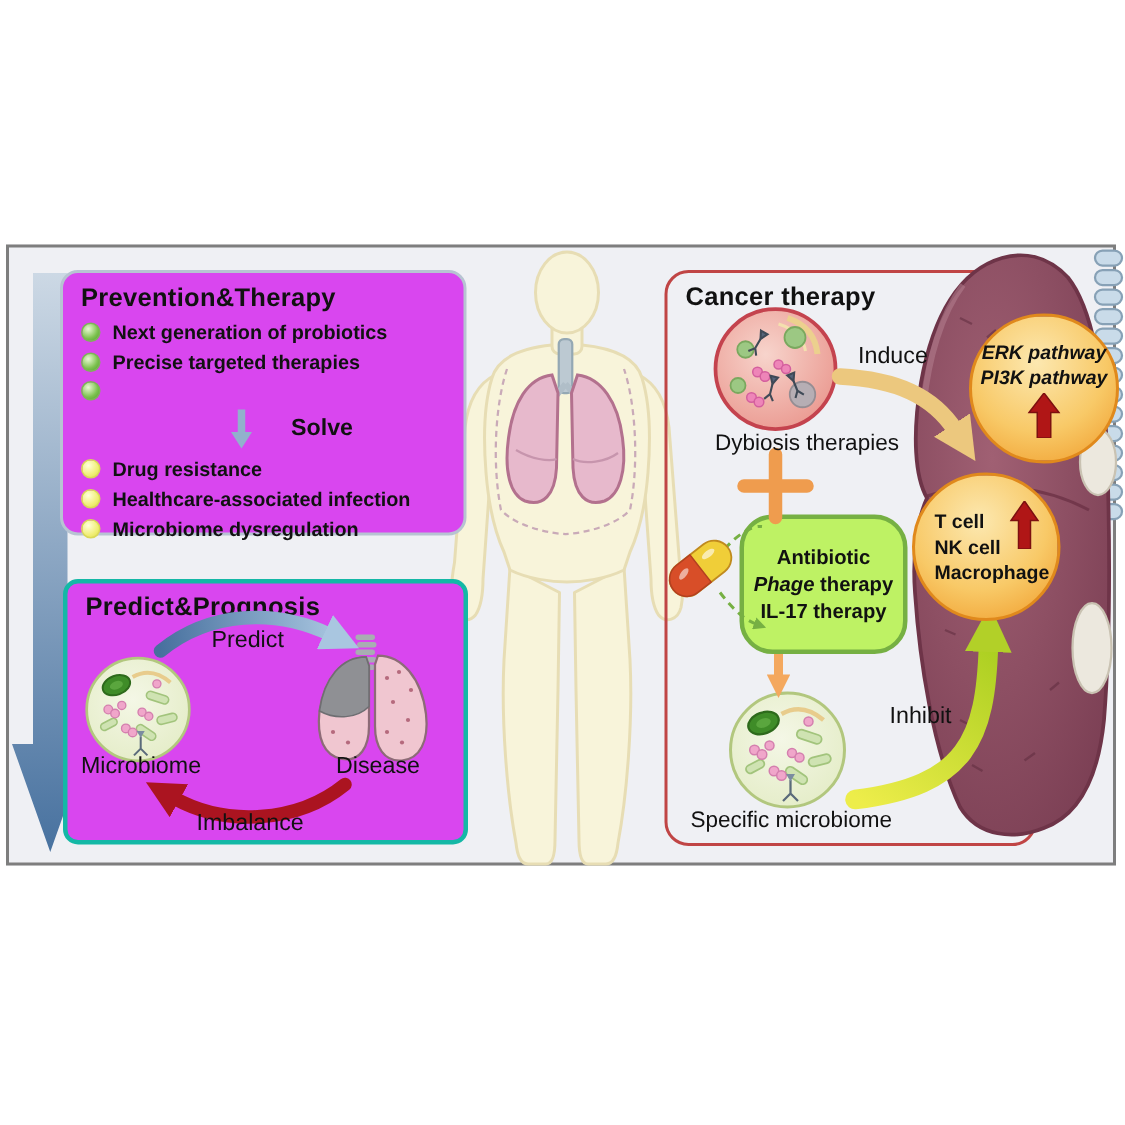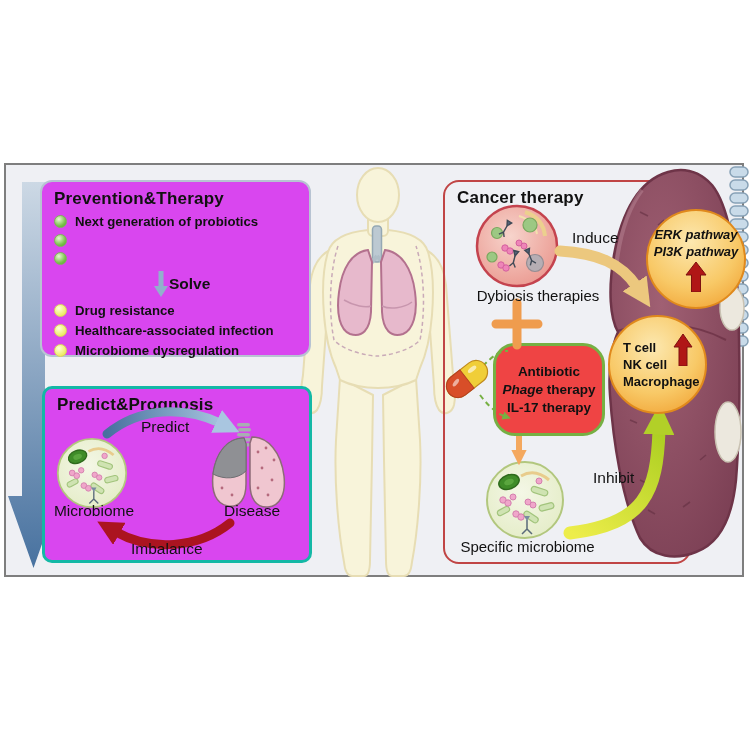--- a/index.html
+++ b/index.html
@@ -7,28 +7,28 @@
        font-family:"Liberation Sans",sans-serif;color:#111;}
   .abs{position:absolute;}
   
   #frame{left:4px;top:163px;width:740px;height:414px;background:#eff0f4;border:2px solid #7e7e7e;box-sizing:border-box;}
   svg.layer{left:0;top:0;width:750px;height:750px;pointer-events:none;}
   
   .panel{box-sizing:border-box;background:#d946ef;}
   #prevention-box{left:40px;top:180px;width:271px;height:177px;border:2px solid #b7c3d2;border-radius:12px;padding:7px 12px 4px 12px;}
   #prognosis-box{left:42px;top:386px;width:270px;height:177px;border:3px solid #14b8a6;border-radius:10px;padding:6px 12px;}
   #cancer-box{left:443px;top:180px;width:248px;height:384px;border:2px solid #c04545;border-radius:16px;background:transparent;padding:6px 12px;box-sizing:border-box;}
-  #therapy-box{left:493px;top:343px;width:106px;height:87px;border:3px solid #76b043;border-radius:22px;background:#ef4444;
+  #therapy-box{left:493px;top:343px;width:106px;height:87px;border:3px solid #76b043;border-radius:22px;background:#bef264;
       display:flex;flex-direction:column;align-items:center;justify-content:center;gap:3px;font-size:13.5px;font-weight:bold;}
   .sec-title{font-size:17px;font-weight:bold;letter-spacing:0.2px;}
   .bullet-row{display:flex;align-items:center;gap:8px;margin:5px 0;font-size:13.2px;font-weight:bold;white-space:nowrap;}
   .dot{width:11px;height:11px;border-radius:50%;flex:0 0 auto;}
   .dot.green{background:radial-gradient(circle at 35% 30%, #eaf8d4, #7cc24e 60%, #4f9e2c);border:1px solid #7db457;}
   .dot.yellow{background:radial-gradient(circle at 35% 30%, #ffffdc, #f1ef78 60%, #dede44);border:1px solid #d9d958;}
-  .solve-row{display:flex;align-items:center;gap:1px;margin:1px 0 1px 100px;height:28px;}
+  .solve-row{display:flex;align-items:center;gap:26px;margin:1px 0 1px 100px;height:28px;}
   .solve-label{font-size:15.5px;font-weight:bold;}
   
   .lbl{font-weight:normal;white-space:nowrap;}
   #predict-label{left:141px;top:418px;font-size:15.5px;}
   #imbalance-label{left:131px;top:540px;font-size:15.5px;}
   #microbiome-label{left:44px;top:502px;width:100px;text-align:center;font-size:15.5px;}
   #disease-label{left:216px;top:502px;width:72px;text-align:center;font-size:15.5px;}
   #dybiosis-label{left:448px;top:287px;width:180px;text-align:center;font-size:15px;}
   #induce-label{left:572px;top:229px;font-size:15.5px;}
   #inhibit-label{left:593px;top:469px;font-size:15.5px;}
@@ -78,20 +78,21 @@
 
 <div class="abs panel" id="prevention-box">
   <div class="sec-title">Prevention&amp;Therapy</div>
   <div style="margin-top:4px;">
     <div class="bullet-row">
       <span class="dot green"></span>
       <span>Next generation of probiotics</span>
     </div>
     <div class="bullet-row">
       <span class="dot green"></span>
+      <span>Precise targeted therapies</span>
     </div>
     <div class="bullet-row">
       <span class="dot green"></span>
     </div>
     <div class="solve-row">
       <svg width="14" height="28">
         <line x1="7" y1="1" x2="7" y2="17" stroke="#92b0cc" stroke-width="5"></line>
         <polygon points="0,16 14,16 7,27" fill="#92b0cc"></polygon>
       </svg>
       <span class="solve-label">Solve</span>

